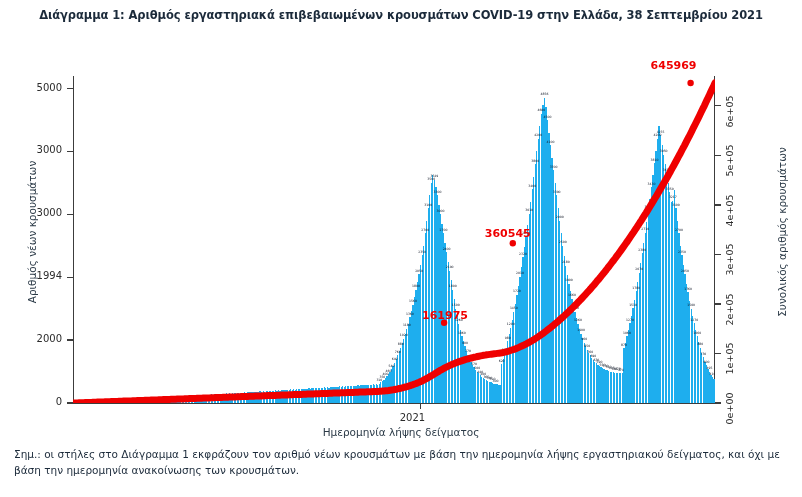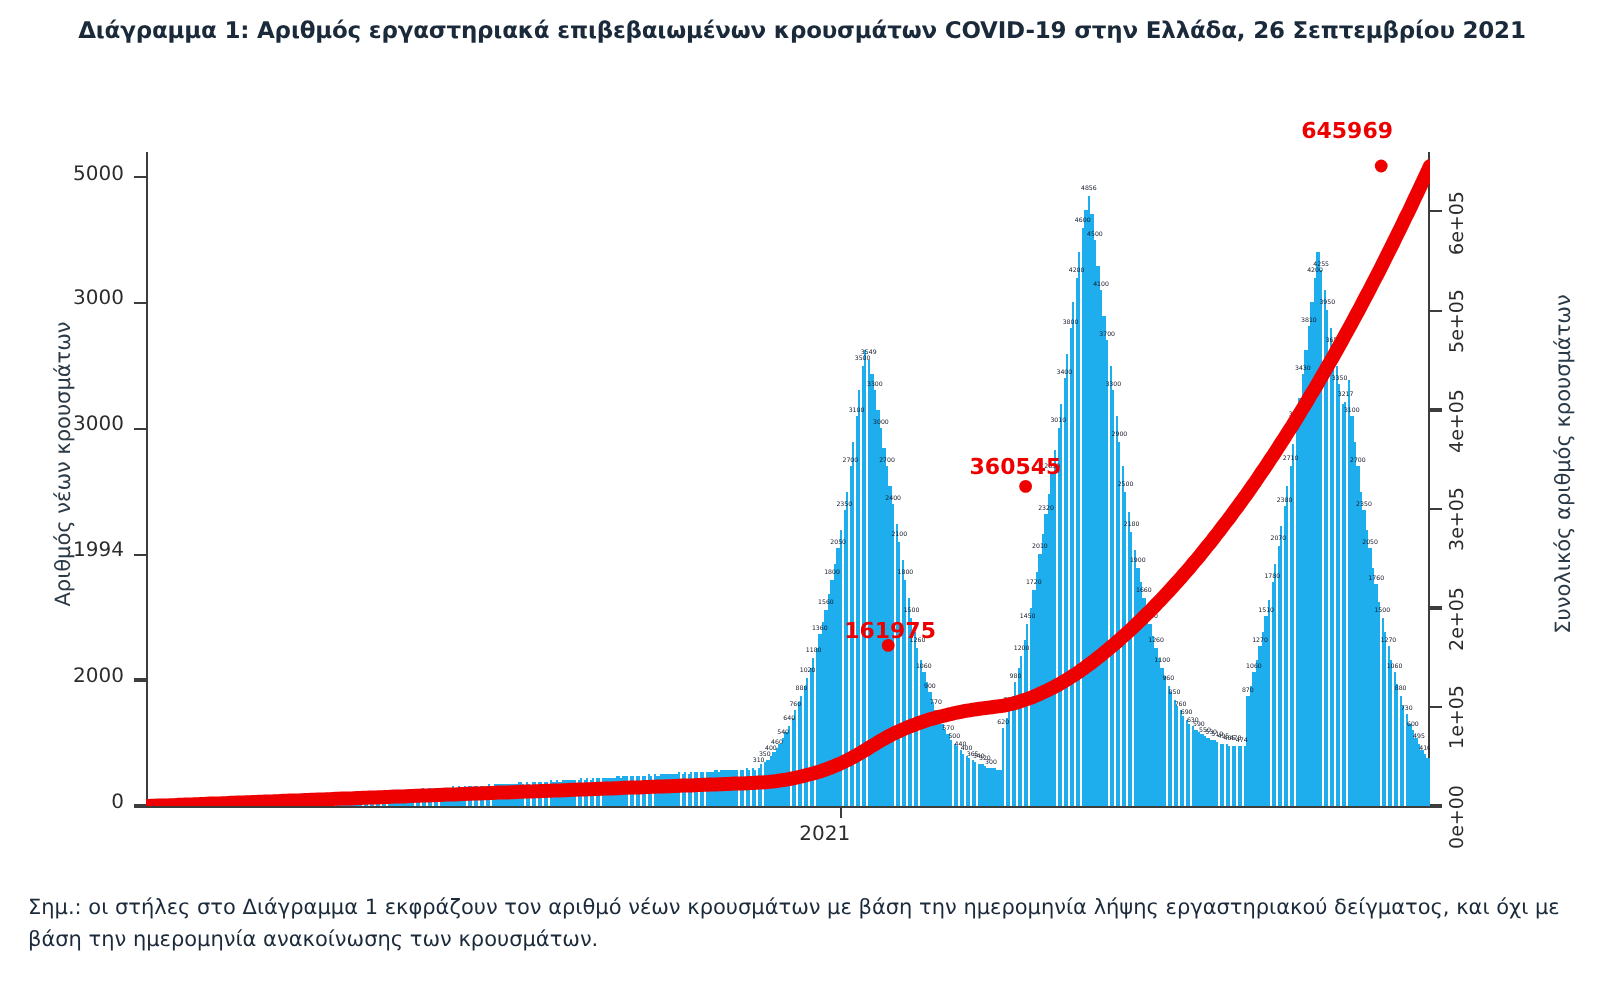--- a/index.html
+++ b/index.html
@@ -72,21 +72,21 @@
 
   #footnote{
     position:absolute;left:14px;top:446px;width:778px;
     font-size:10.5px;line-height:1.55;color:#1b2a3a;
     font-family:"DejaVu Sans","Liberation Sans",sans-serif;
   }
 </style>
 </head>
 <body>
 
-<div id="chart-title">Διάγραμμα 1: Αριθμός εργαστηριακά επιβεβαιωμένων κρουσμάτων COVID-19 στην Ελλάδα, 26 Σεπτεμβρίου 2021</div>
+<div id="chart-title">Διάγραμμα 1: Αριθμός εργαστηριακά επιβεβαιωμένων κρουσμάτων COVID-19 στην Ελλάδα, 38 Σεπτεμβρίου 2021</div>
 
 <div id="plot-figure">
 
   <div class="axis-line" id="y-left-axis"></div>
   <div class="axis-line" id="y-right-axis"></div>
   <div class="axis-line" id="x-axis"></div>
 
   <div id="y-left-ticks">
       <div class="tick-mark" style="left: 67px; top: 376.3px;"></div>
       <div class="tick-label left" style="left: 14px; top: 370px; width: 48px;">0</div>
@@ -667,18 +667,19 @@
         </svg>
       </div>
   </div>
 
   <div class="annot" id="annot-total" style="left: 650.604px; top: 32.9517px;">645969</div>
   <div class="annot" id="annot-mid" style="left: 484.77px; top: 201.234px;">360545</div>
   <div class="annot" id="annot-low" style="left: 422.076px; top: 282.749px;">161975</div>
 
   <div class="axis-title" id="y-left-title">Αριθμός νέων κρουσμάτων</div>
   <div class="axis-title" id="y-right-title">Συνολικός αριθμός κρουσμάτων</div>
+  <div class="axis-title" id="x-axis-title">Ημερομηνία λήψης δείγματος</div>
 </div>
 
 <div id="footnote">
   <span>Σημ.: οι στήλες στο Διάγραμμα 1 εκφράζουν τον αριθμό νέων κρουσμάτων με βάση την ημερομηνία λήψης εργαστηριακού δείγματος, και όχι</span>
   <span>με βάση την ημερομηνία ανακοίνωσης των κρουσμάτων.</span>
 </div>
 
 </body></html>

